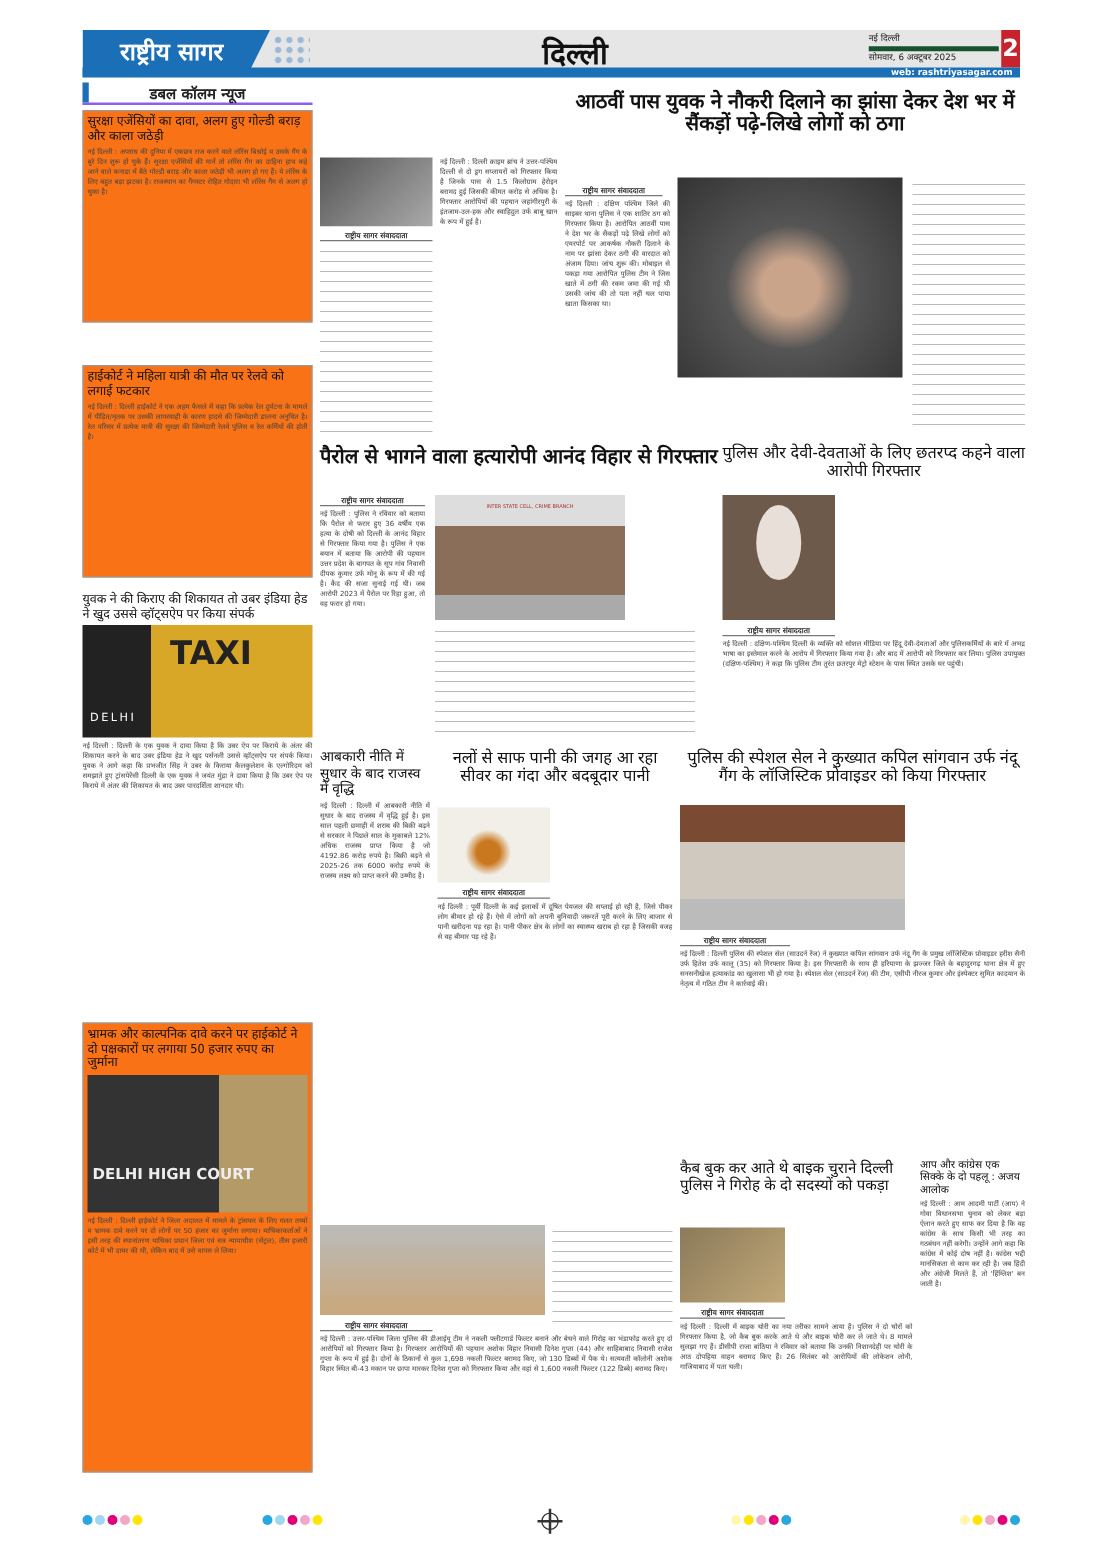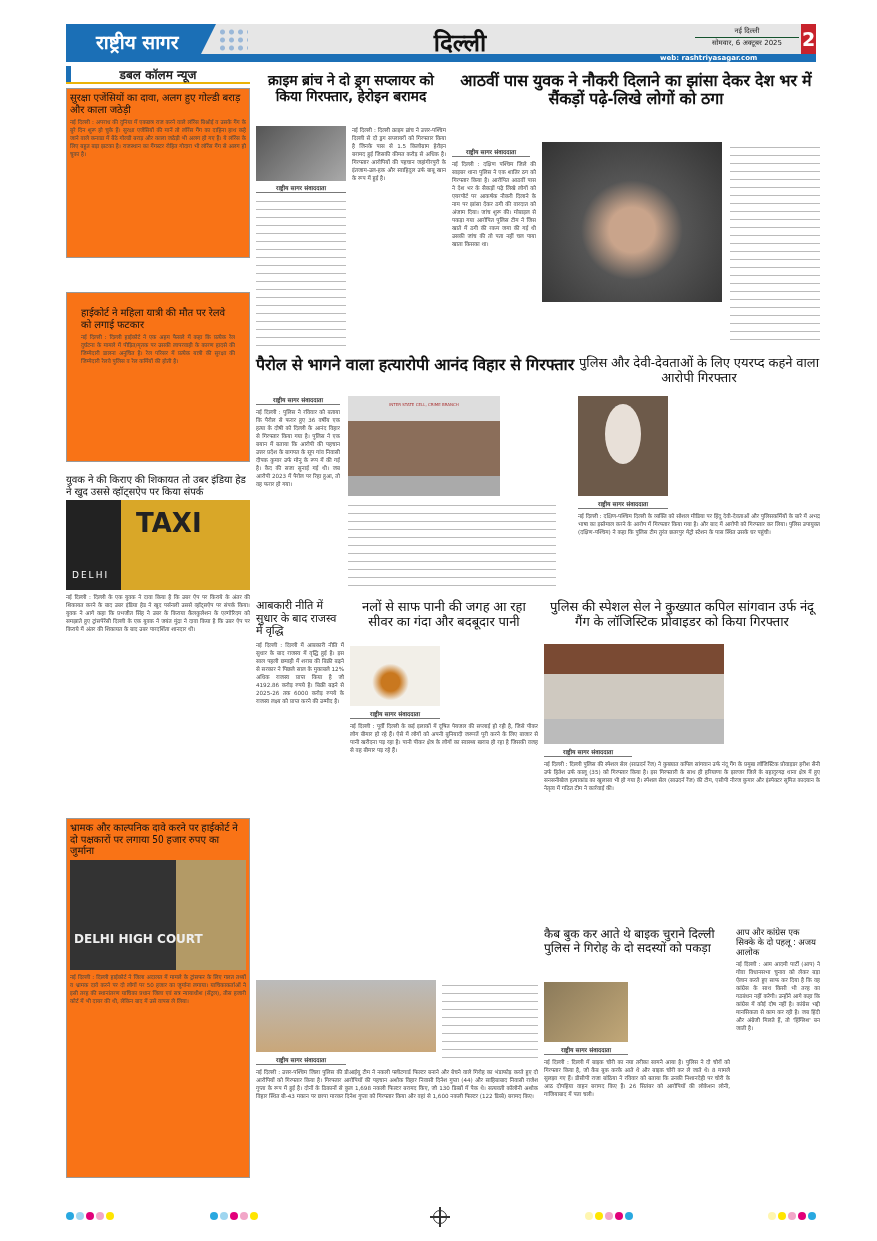--- a/index.html
+++ b/index.html
@@ -1,76 +1,75 @@
 <!DOCTYPE html>
 <html><head>
 <meta charset="utf-8">
 <style>
 *{box-sizing:border-box;margin:0;padding:0}
 body{width:877px;height:1241px;background:#fff;font-family:"DejaVu Sans",sans-serif;color:#222;position:relative;overflow:hidden}
 .abs{position:absolute}
 .hdr{left:66px;top:24px;width:750px;height:36px;background:#e6e6e6}
 .mast{left:66px;top:24px;width:150px;height:36px;background:#1b6fb6;clip-path:polygon(0 0,100% 0,88% 100%,0 100%);color:#fff;font-weight:bold;font-size:19px;line-height:36px;padding-left:30px;font-family:"DejaVu Serif",serif}
 .city{left:400px;top:25px;width:120px;height:30px;font-size:24px;font-weight:bold;text-align:center;color:#111;font-family:"DejaVu Serif",serif}
-.dateblk{left:695px;top:26px;width:104px;font-size:7px;text-align:center;line-height:11px}
+.dateblk{left:695px;top:26px;width:104px;font-size:7px;text-align:left;line-height:11px}
 .pgno{left:801px;top:24px;width:15px;height:30px;background:#c8232c;color:#fff;font-weight:bold;font-size:19px;text-align:center;line-height:30px}
 .webbar{left:66px;top:54px;width:750px;height:8px;background:#1b6fb6}
-.web{left:660px;top:54px;width:150px;font-size:7px;color:#fff;text-align:left;line-height:8px;font-weight:bold}
+.web{left:660px;top:54px;width:150px;font-size:7px;color:#fff;text-align:right;line-height:8px;font-weight:bold}
 .col{font-size:5.6px;line-height:8px;color:#444;text-align:justify;overflow:hidden}
 .hl{font-weight:bold;color:#111;font-family:"DejaVu Sans Condensed","DejaVu Sans",sans-serif;line-height:1.15}
 .box{border:1px solid #999;background:#f97316}
 .img{background:#8a8a8a;overflow:hidden}
 .cap{font-size:6px;text-align:center;color:#333;font-weight:bold;border-bottom:1px solid #777}
-.dc{left:66px;top:66px;width:184px;height:18px;border-bottom:2px solid #eab308;text-align:center;font-weight:bold;font-size:12px}
+.dc{left:66px;top:66px;width:184px;height:18px;border-bottom:2px solid #8b5cf6;text-align:center;font-weight:bold;font-size:12px}
 .dc::before{content:"";position:absolute;left:0;top:0;width:5px;height:16px;background:#1b6fb6}
 .dot{position:absolute;width:8px;height:8px;border-radius:50%}
 </style>
 </head>
 <body>
 
 <div class="abs hdr"></div>
 <div class="abs mast">राष्ट्रीय सागर</div>
 <div class="abs" style="left:218px;top:28px;width:30px;height:24px;background:radial-gradient(circle,#9bb8d8 2px,transparent 3px) 0 0/9px 8px;"></div>
 <div class="abs city">दिल्ली</div>
 <div class="abs dateblk">
   <div>नई दिल्ली</div>
-  <div style="border-top:1px solid #14532d">सोमवार, 6 अक्टूबर 2025</div>
+  <div style="border-top:4px solid #14532d">सोमवार, 6 अक्टूबर 2025</div>
 </div>
 <div class="abs pgno">2</div>
 <div class="abs webbar"></div>
 <div class="abs web">web: rashtriyasagar.com</div>
 
 <div class="abs dc">डबल कॉलम न्यूज</div>
 
 <div class="abs box" style="left:66px;top:88px;width:184px;height:170px;padding:3px">
   <div class="hl" style="font-size:10px;font-weight:normal">सुरक्षा एजेंसियों का दावा, अलग हुए गोल्डी बराड़ और काला जठेड़ी</div>
   <div class="col" style="margin-top:3px;height:130px">नई दिल्ली : अपराध की दुनिया में एकछत्र राज करने वाले लॉरेंस बिश्नोई व उसके गैंग के बुरे दिन शुरू हो चुके हैं। सुरक्षा एजेंसियों की मानें तो लॉरेंस गैंग का दाहिना हाथ कहे जाने वाले कनाडा में बैठे गोल्डी बराड़ और काला जठेड़ी भी अलग हो गए हैं। ये लॉरेंस के लिए बहुत बड़ा झटका है। राजस्थान का गैंगस्टर रोहित गोदारा भी लॉरेंस गैंग से अलग हो चुका है।</div>
 </div>
-<div class="abs box" style="left:66px;top:292px;width:184px;height:170px;padding:14px">
+<div class="abs box" style="left:66px;top:292px;width:184px;height:170px;padding:3px">
   <div class="hl" style="font-size:10px;font-weight:normal">हाईकोर्ट ने महिला यात्री की मौत पर रेलवे को लगाई फटकार</div>
   <div class="col" style="margin-top:3px;height:130px">नई दिल्ली : दिल्ली हाईकोर्ट ने एक अहम फैसले में कहा कि प्रत्येक रेल दुर्घटना के मामले में पीड़ित/मृतक पर उसकी लापरवाही के कारण हादसे की जिम्मेदारी डालना अनुचित है। रेल परिसर में प्रत्येक यात्री की सुरक्षा की जिम्मेदारी रेलवे पुलिस व रेल कर्मियों की होती है।</div>
 </div>
 <div class="abs" style="left:66px;top:474px;width:184px;height:340px">
   <div class="hl" style="font-size:10px;font-weight:normal">युवक ने की किराए की शिकायत तो उबर इंडिया हेड ने खुद उससे व्हॉट्सऐप पर किया संपर्क</div>
   <div class="img" style="margin-top:3px;height:90px;background:linear-gradient(90deg,#222 0 30%,#d9a728 30% 100%);position:relative">
     <span style="position:absolute;left:6px;bottom:10px;color:#fff;font-size:9px;letter-spacing:2px">DELHI</span>
     <span style="position:absolute;left:70px;top:8px;color:#222;font-size:26px;font-weight:bold">TAXI</span>
   </div>
   <div class="col" style="margin-top:3px;height:230px">नई दिल्ली : दिल्ली के एक युवक ने दावा किया है कि उबर ऐप पर किराये के अंतर की शिकायत करने के बाद उबर इंडिया हेड ने खुद पर्सनली उससे व्हॉट्सऐप पर संपर्क किया। युवक ने आगे कहा कि प्रभजीत सिंह ने उबर के किराया कैलकुलेशन के एल्गोरिदम को समझाते हुए ट्रांसपेरेंसी दिल्ली के एक युवक ने जयंत मुंद्रा ने दावा किया है कि उबर ऐप पर किराये में अंतर की शिकायत के बाद उबर पारदर्शिता शानदार थी।</div>
 </div>
 <div class="abs box" style="left:66px;top:818px;width:184px;height:360px;padding:3px">
   <div class="hl" style="font-size:10px;font-weight:normal">भ्रामक और काल्पनिक दावे करने पर हाईकोर्ट ने दो पक्षकारों पर लगाया 50 हजार रुपए का जुर्माना</div>
   <div class="img" style="margin-top:3px;height:110px;background:linear-gradient(90deg,#333 0 60%,#b39a66 60%);position:relative">
     <span style="position:absolute;left:4px;top:72px;color:#eee;font-size:12px;font-weight:bold">DELHI HIGH COURT</span>
   </div>
   <div class="col" style="margin-top:3px;height:220px">नई दिल्ली : दिल्ली हाईकोर्ट ने जिला अदालत में मामले के ट्रांसफर के लिए गलत तथ्यों व भ्रामक दावे करने पर दो लोगों पर 50 हजार का जुर्माना लगाया। याचिकाकर्ताओं ने इसी तरह की स्थानांतरण याचिका प्रधान जिला एवं सत्र न्यायाधीश (सेंट्रल), तीस हजारी कोर्ट में भी दायर की थी, लेकिन बाद में उसे वापस ले लिया।</div>
 </div>
 
 <div class="abs" style="left:256px;top:72px;width:190px;height:275px">
-  <div class="hl" style="font-size:14px;text-align:center">क्राइम ब्रांच ने दो ड्रग सप्लायर को किया गिरफ्तार, हेरोइन बरामद</div>
   <div class="img" style="position:absolute;left:0;top:54px;width:90px;height:55px;background:linear-gradient(135deg,#555,#aaa)"></div>
   <div class="cap" style="position:absolute;left:0;top:112px;width:90px">राष्ट्रीय सागर संवाददाता</div>
   <div class="col" style="position:absolute;left:96px;top:54px;width:94px;height:218px">नई दिल्ली : दिल्ली क्राइम ब्रांच ने उत्तर-पश्चिम दिल्ली से दो ड्रग सप्लायरों को गिरफ्तार किया है जिनके पास से 1.5 किलोग्राम हेरोइन बरामद हुई जिसकी कीमत करोड़ से अधिक है। गिरफ्तार आरोपियों की पहचान जहांगीरपुरी के इंतजाम-उल-हक और स्वाहिदुल उर्फ बाबू खान के रूप में हुई है।</div>
   <div class="col" style="position:absolute;left:0;top:124px;width:90px;height:150px;background:repeating-linear-gradient(#fff 0 5px,#bbb 5px 6px,#fff 6px 8px)"></div>
 </div>
 
 <div class="abs" style="left:452px;top:72px;width:368px;height:275px">
   <div class="hl" style="font-size:16px;text-align:center">आठवीं पास युवक ने नौकरी दिलाने का झांसा देकर देश भर में सैंकड़ों पढ़े-लिखे लोगों को ठगा</div>
   <div class="cap" style="position:absolute;left:0;top:76px;width:78px">राष्ट्रीय सागर संवाददाता</div>
   <div class="img" style="position:absolute;left:90px;top:70px;width:180px;height:160px;background:radial-gradient(ellipse at 50% 55%,#c9a48b 0 18%,#555 40%,#333 100%)"></div>
@@ -82,21 +81,21 @@
   <div class="hl" style="font-size:16px;white-space:nowrap">पैरोल से भागने वाला हत्यारोपी आनंद विहार से गिरफ्तार</div>
   <div class="cap" style="position:absolute;left:0;top:40px;width:84px">राष्ट्रीय सागर संवाददाता</div>
   <div class="col" style="position:absolute;left:0;top:52px;width:84px;height:178px">नई दिल्ली : पुलिस ने रविवार को बताया कि पैरोल से फरार हुए 36 वर्षीय एक हत्या के दोषी को दिल्ली के आनंद विहार से गिरफ्तार किया गया है। पुलिस ने एक बयान में बताया कि आरोपी की पहचान उत्तर प्रदेश के बागपत के सूप गांव निवासी दीपक कुमार उर्फ मोनू के रूप में की गई है। कैद की सजा सुनाई गई थी। जब आरोपी 2023 में पैरोल पर रिहा हुआ, तो वह फरार हो गया।</div>
   <div class="img" style="position:absolute;left:92px;top:40px;width:152px;height:100px;background:linear-gradient(#ddd 0 25%,#8b6e5a 25% 80%,#aaa 80%)">
     <span style="display:block;font-size:4px;color:#a33;text-align:center;padding-top:6px">INTER STATE CELL, CRIME BRANCH</span>
   </div>
   <div class="col" style="position:absolute;left:92px;top:144px;width:208px;height:86px;background:repeating-linear-gradient(#fff 0 5px,#bbb 5px 6px,#fff 6px 8px)"></div>
 </div>
 
 <div class="abs" style="left:578px;top:356px;width:242px;height:230px">
-  <div class="hl" style="font-size:13px;font-weight:normal;text-align:center">पुलिस और देवी-देवताओं के लिए एयरप्द कहने वाला आरोपी गिरफ्तार</div>
+  <div class="hl" style="font-size:13px;font-weight:normal;text-align:center">पुलिस और देवी-देवताओं के लिए छतरप्द कहने वाला आरोपी गिरफ्तार</div>
   <div class="img" style="position:absolute;left:0;top:40px;width:90px;height:100px;background:#6d5a4a">
       <div style="margin:8px auto;width:36px;height:60px;border-radius:50%;background:#e8e0d8"></div>
     </div>
   <div class="cap" style="position:absolute;left:0;top:144px;width:90px">राष्ट्रीय सागर संवाददाता</div>
   <div class="col" style="position:absolute;left:0;top:156px;width:242px;height:74px">नई दिल्ली : दक्षिण-पश्चिम दिल्ली के व्यक्ति को सोशल मीडिया पर हिंदू देवी-देवताओं और पुलिसकर्मियों के बारे में अभद्र भाषा का इस्तेमाल करने के आरोप में गिरफ्तार किया गया है। और बाद में आरोपी को गिरफ्तार कर लिया। पुलिस उपायुक्त (दक्षिण-पश्चिम) ने कहा कि पुलिस टीम तुरंत छतरपुर मेट्रो स्टेशन के पास स्थित उसके घर पहुंची।</div>
 </div>
 
 <div class="abs" style="left:256px;top:600px;width:88px;height:320px">
   <div class="hl" style="font-size:11px;font-weight:normal;text-align:left">आबकारी नीति में सुधार के बाद राजस्व में वृद्धि</div>
   <div class="col" style="margin-top:3px;height:260px">नई दिल्ली : दिल्ली में आबकारी नीति में सुधार के बाद राजस्व में वृद्धि हुई है। इस साल पहली छमाही में शराब की बिक्री बढ़ने से सरकार ने पिछले साल के मुकाबले 12% अधिक राजस्व प्राप्त किया है जो 4192.86 करोड़ रुपये है। बिक्री बढ़ने से 2025-26 तक 6000 करोड़ रुपये के राजस्व लक्ष्य को प्राप्त करने की उम्मीद है।</div>

